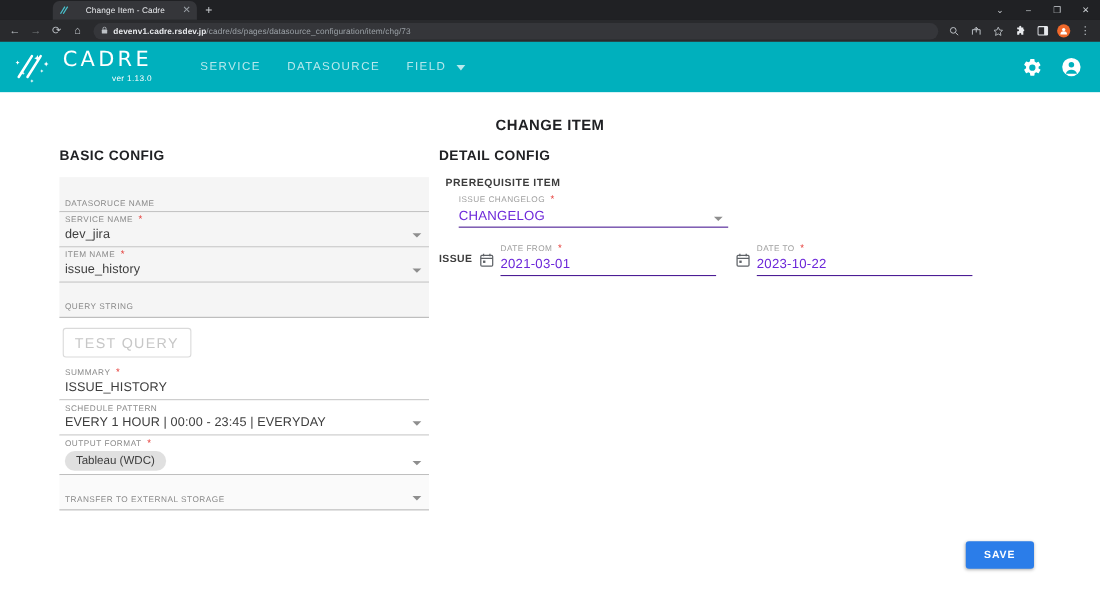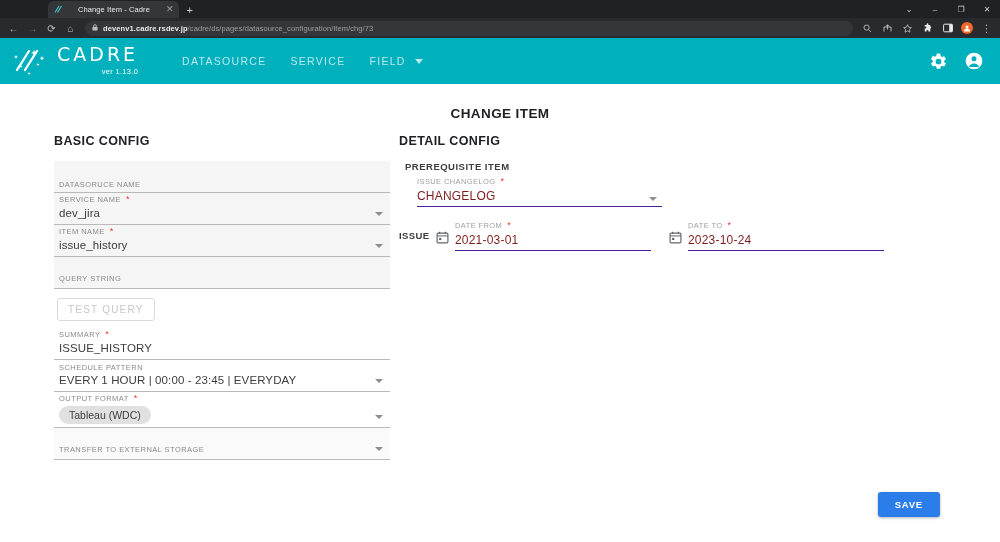--- a/index.html
+++ b/index.html
@@ -140,35 +140,35 @@
   }
 
   .chip {
     display: inline-block; background: #e0e0e0; border-radius: 11px;
     padding: 2px 10px; font-size: 10.5px; color: #3d3d3d;
     line-height: 14px; margin-bottom: 1px;
   }
 
   .btn-outline {
     display: inline-block; border: 1px solid #dadada; border-radius: 3px;
-    padding: 5px 10px; font-size: 10px; letter-spacing: 1.2px;
+    padding: 5px 10px; font-size: 13px; letter-spacing: 1.2px;
     color: #c7c7c7; background: #fff; margin: 9px 0 7px 3px;
   }
 
   
   .sub-title {
     font-size: 9.5px; font-weight: bold; color: #3d3d3d;
     letter-spacing: 0.5px; margin: 10px 0 5px 6px;
   }
   .underline-field { position: relative; border-bottom: 1px solid #4c1d95; padding-bottom: 2px; }
   .uf-label {
     font-size: 7.5px; color: #9e9e9e; letter-spacing: 0.4px;
     display: flex; align-items: center; gap: 5px; line-height: 1; margin-bottom: 3px;
   }
-  .uf-value { font-size: 12px; color: #7f1d1d; letter-spacing: 0.2px; line-height: 15px; }
+  .uf-value { font-size: 12px; color: #6d28d9; letter-spacing: 0.2px; line-height: 15px; }
   .uf .dd2 {
     position: absolute; right: 5px; bottom: 5px;
     width: 0; height: 0; border-left: 4px solid transparent;
     border-right: 4px solid transparent; border-top: 4.5px solid #8e8e8e;
   }
 
   .date-row { display: flex; align-items: flex-start; margin-top: 14px; }
   .date-caption {
     font-size: 9.5px; font-weight: bold; color: #3d3d3d;
     letter-spacing: 0.4px; width: 37px; padding-top: 9px; flex: 0 0 37px;
@@ -287,24 +287,24 @@
       </svg>
     </span>
     <span class="brand-text">
       <span class="brand-name">CADRE</span>
       <span class="brand-ver">ver 1.13.0</span>
     </span>
   </div>
 
   <nav class="nav">
     <div class="nav-item">
+      <span>SERVICE</span>
+    </div>
+    <div class="nav-item">
       <span>DATASOURCE</span>
-    </div>
-    <div class="nav-item">
-      <span>SERVICE</span>
     </div>
     <div class="nav-item">
       <span>FIELD</span>
       <span class="caret"></span>
     </div>
   </nav>
 
   <div class="header-actions">
     <span class="hicon">
       <svg width="19" height="19" viewBox="0 0 24 24" fill="#ffffff">
@@ -461,21 +461,21 @@
               <line x1="5" y1="1" x2="5" y2="4" stroke="#5f6368" stroke-width="1.6"></line>
               <line x1="13" y1="1" x2="13" y2="4" stroke="#5f6368" stroke-width="1.6"></line>
               <rect x="4.3" y="9.5" width="3" height="3" fill="#5f6368"></rect>
             </svg>
           </span>
           <div class="underline-field" style="flex:1;">
             <div class="uf-label">
               <span>DATE TO</span>
               <span class="req">*</span>
             </div>
-            <div class="uf-value">2023-10-24</div>
+            <div class="uf-value">2023-10-22</div>
           </div>
         </div>
       </div>
     </div>
   </div>
 
   <div class="save-wrap">
     <button class="btn-save">SAVE</button>
   </div>
 

